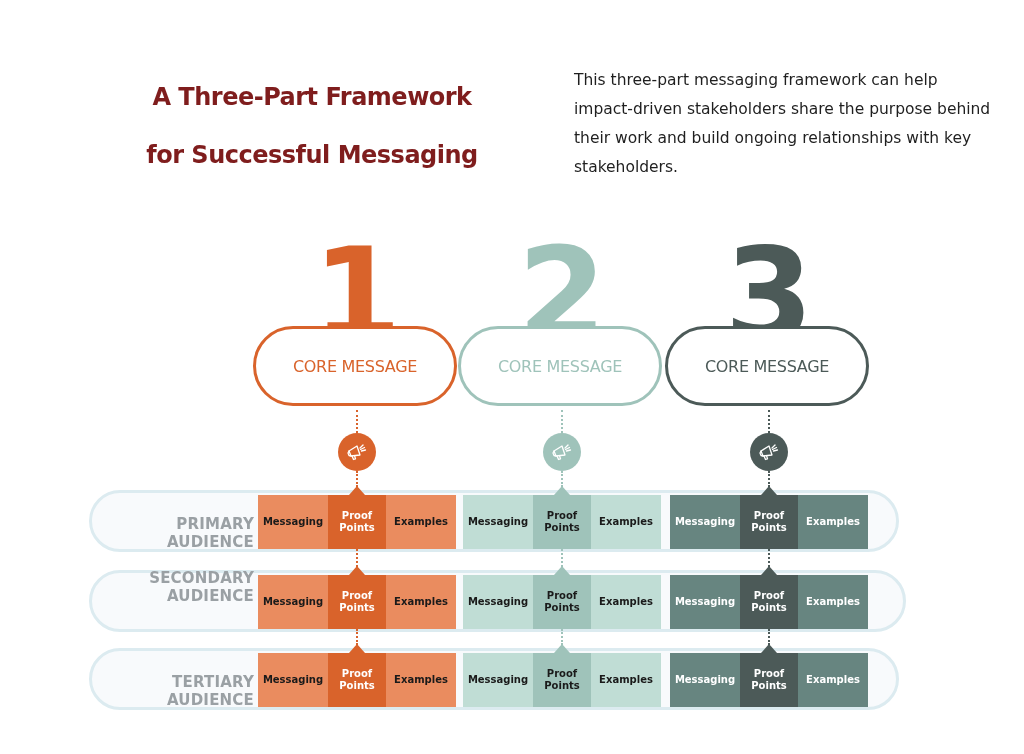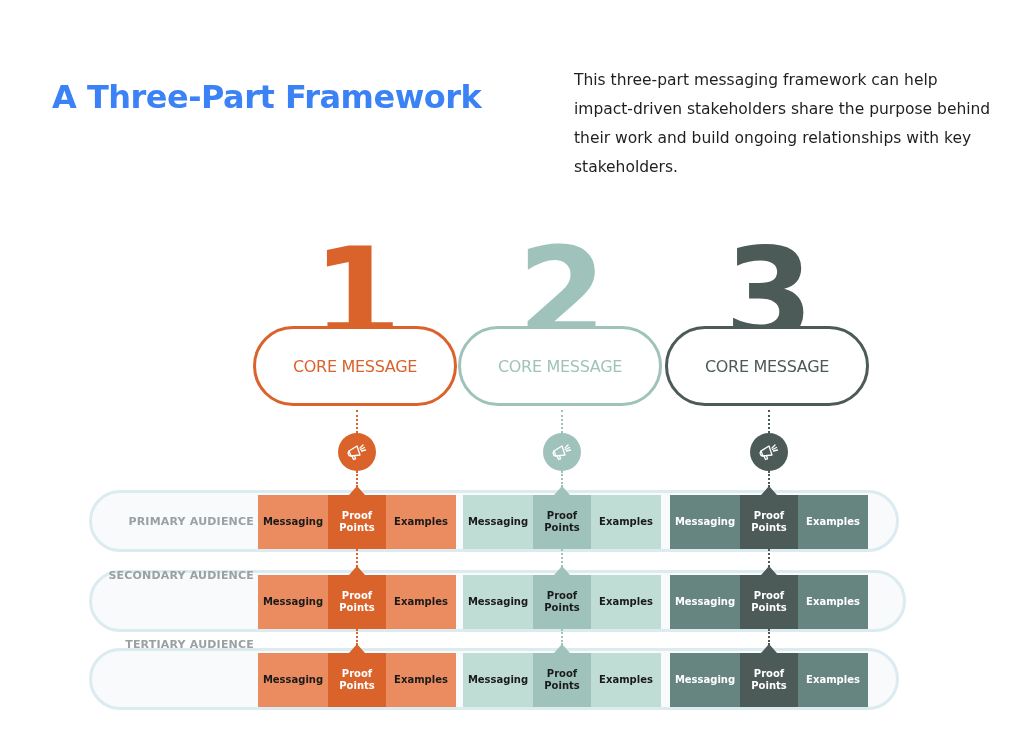--- a/index.html
+++ b/index.html
@@ -1,42 +1,43 @@
 <!DOCTYPE html>
 <html><head>
 <meta charset="utf-8">
 <style>
   html,body{margin:0;padding:0;background:#fff;}
   body{width:1024px;height:754px;position:relative;overflow:hidden;font-family:"DejaVu Sans",sans-serif;}
-  .title{position:absolute;left:52px;top:68px;font-family:"DejaVu Sans",sans-serif;font-weight:bold;font-size:32px;line-height:58px;color:#3b82f6;letter-spacing:-0.5px;width:520px;}
+  .title{position:absolute;left:52px;top:68px;font-family:"DejaVu Sans",sans-serif;font-weight:bold;font-size:24px;line-height:58px;color:#7f1d1d;letter-spacing:-0.5px;width:520px;text-align:center;}
   .intro{position:absolute;left:574px;top:66px;font-family:"DejaVu Sans",sans-serif;font-size:15.5px;line-height:29px;color:#1f1f1f;width:420px;}
   .bignum{position:absolute;font-family:"DejaVu Sans",sans-serif;font-weight:bold;font-size:128px;line-height:110px;top:240px;width:120px;text-align:center;}
   .pill{position:absolute;top:326px;width:204px;height:80px;border-radius:42px;border:3.5px solid;background:#fff;display:flex;align-items:center;justify-content:center;font-family:"DejaVu Sans",sans-serif;font-weight:normal;font-size:16px;letter-spacing:-0.3px;box-sizing:border-box;}
   .vline{position:absolute;width:0;border-left:2.5px dotted;}
   .iconcircle{position:absolute;width:38px;height:38px;border-radius:50%;top:433px;display:flex;align-items:center;justify-content:center;}
   .rowpill{position:absolute;left:89px;height:62px;border:3px solid #dcebf0;border-radius:33px;background:#f8fafc;box-sizing:border-box;}
-  .rowlabel{position:absolute;left:104px;width:150px;text-align:right;font-family:"DejaVu Sans",sans-serif;font-weight:bold;font-size:11px;color:#9aa0a4;letter-spacing:0.2px;}
+  .rowlabel{position:absolute;left:104px;width:150px;text-align:right;font-family:"DejaVu Sans",sans-serif;font-weight:bold;font-size:15px;color:#9aa0a4;letter-spacing:0.2px;}
   .cell{position:absolute;height:54px;display:flex;align-items:center;justify-content:center;text-align:center;font-family:"DejaVu Sans",sans-serif;font-weight:bold;font-size:10px;line-height:12px;box-sizing:border-box;}
   .tri{position:absolute;width:0;height:0;border-left:8px solid transparent;border-right:8px solid transparent;border-bottom:9px solid;}
 </style>
 </head>
 <body>
 
 <div class="title">
   <div>A Three-Part Framework</div>
+  <div>for Successful Messaging</div>
 </div>
 <div class="intro">This three-part messaging framework can help impact-driven stakeholders share the purpose behind their work and build ongoing relationships with key stakeholders.</div>
 
 <div class="rowpill" style="top:490px;width:810px;"></div>
 <div class="rowpill" style="top:570px;width:817px;"></div>
 <div class="rowpill" style="top:648px;width:810px;"></div>
 
 <div class="rowlabel" style="top:515px;">PRIMARY AUDIENCE</div>
 <div class="rowlabel" style="top:569px;">SECONDARY AUDIENCE</div>
-<div class="rowlabel" style="top:638px;">TERTIARY AUDIENCE</div>
+<div class="rowlabel" style="top:673px;">TERTIARY AUDIENCE</div>
 
 <div id="diagram">
     <div class="vline" style="left:356px;top:410px;height:23px;border-color:#d9632b;"></div>
     <div class="vline" style="left:356px;top:471px;height:16px;border-color:#d9632b;"></div>
     <div class="vline" style="left:356px;top:549px;height:18px;border-color:#d9632b;"></div>
     <div class="vline" style="left:356px;top:629px;height:16px;border-color:#d9632b;"></div>
     <div class="bignum" style="left:297px;color:#d9632b;">1</div>
     <div class="pill" style="left:253px;border-color:#d9632b;color:#d9632b;">CORE MESSAGE</div>
     <div class="iconcircle" style="left:338px;background:#d9632b;">
       <span style="display: flex;">

